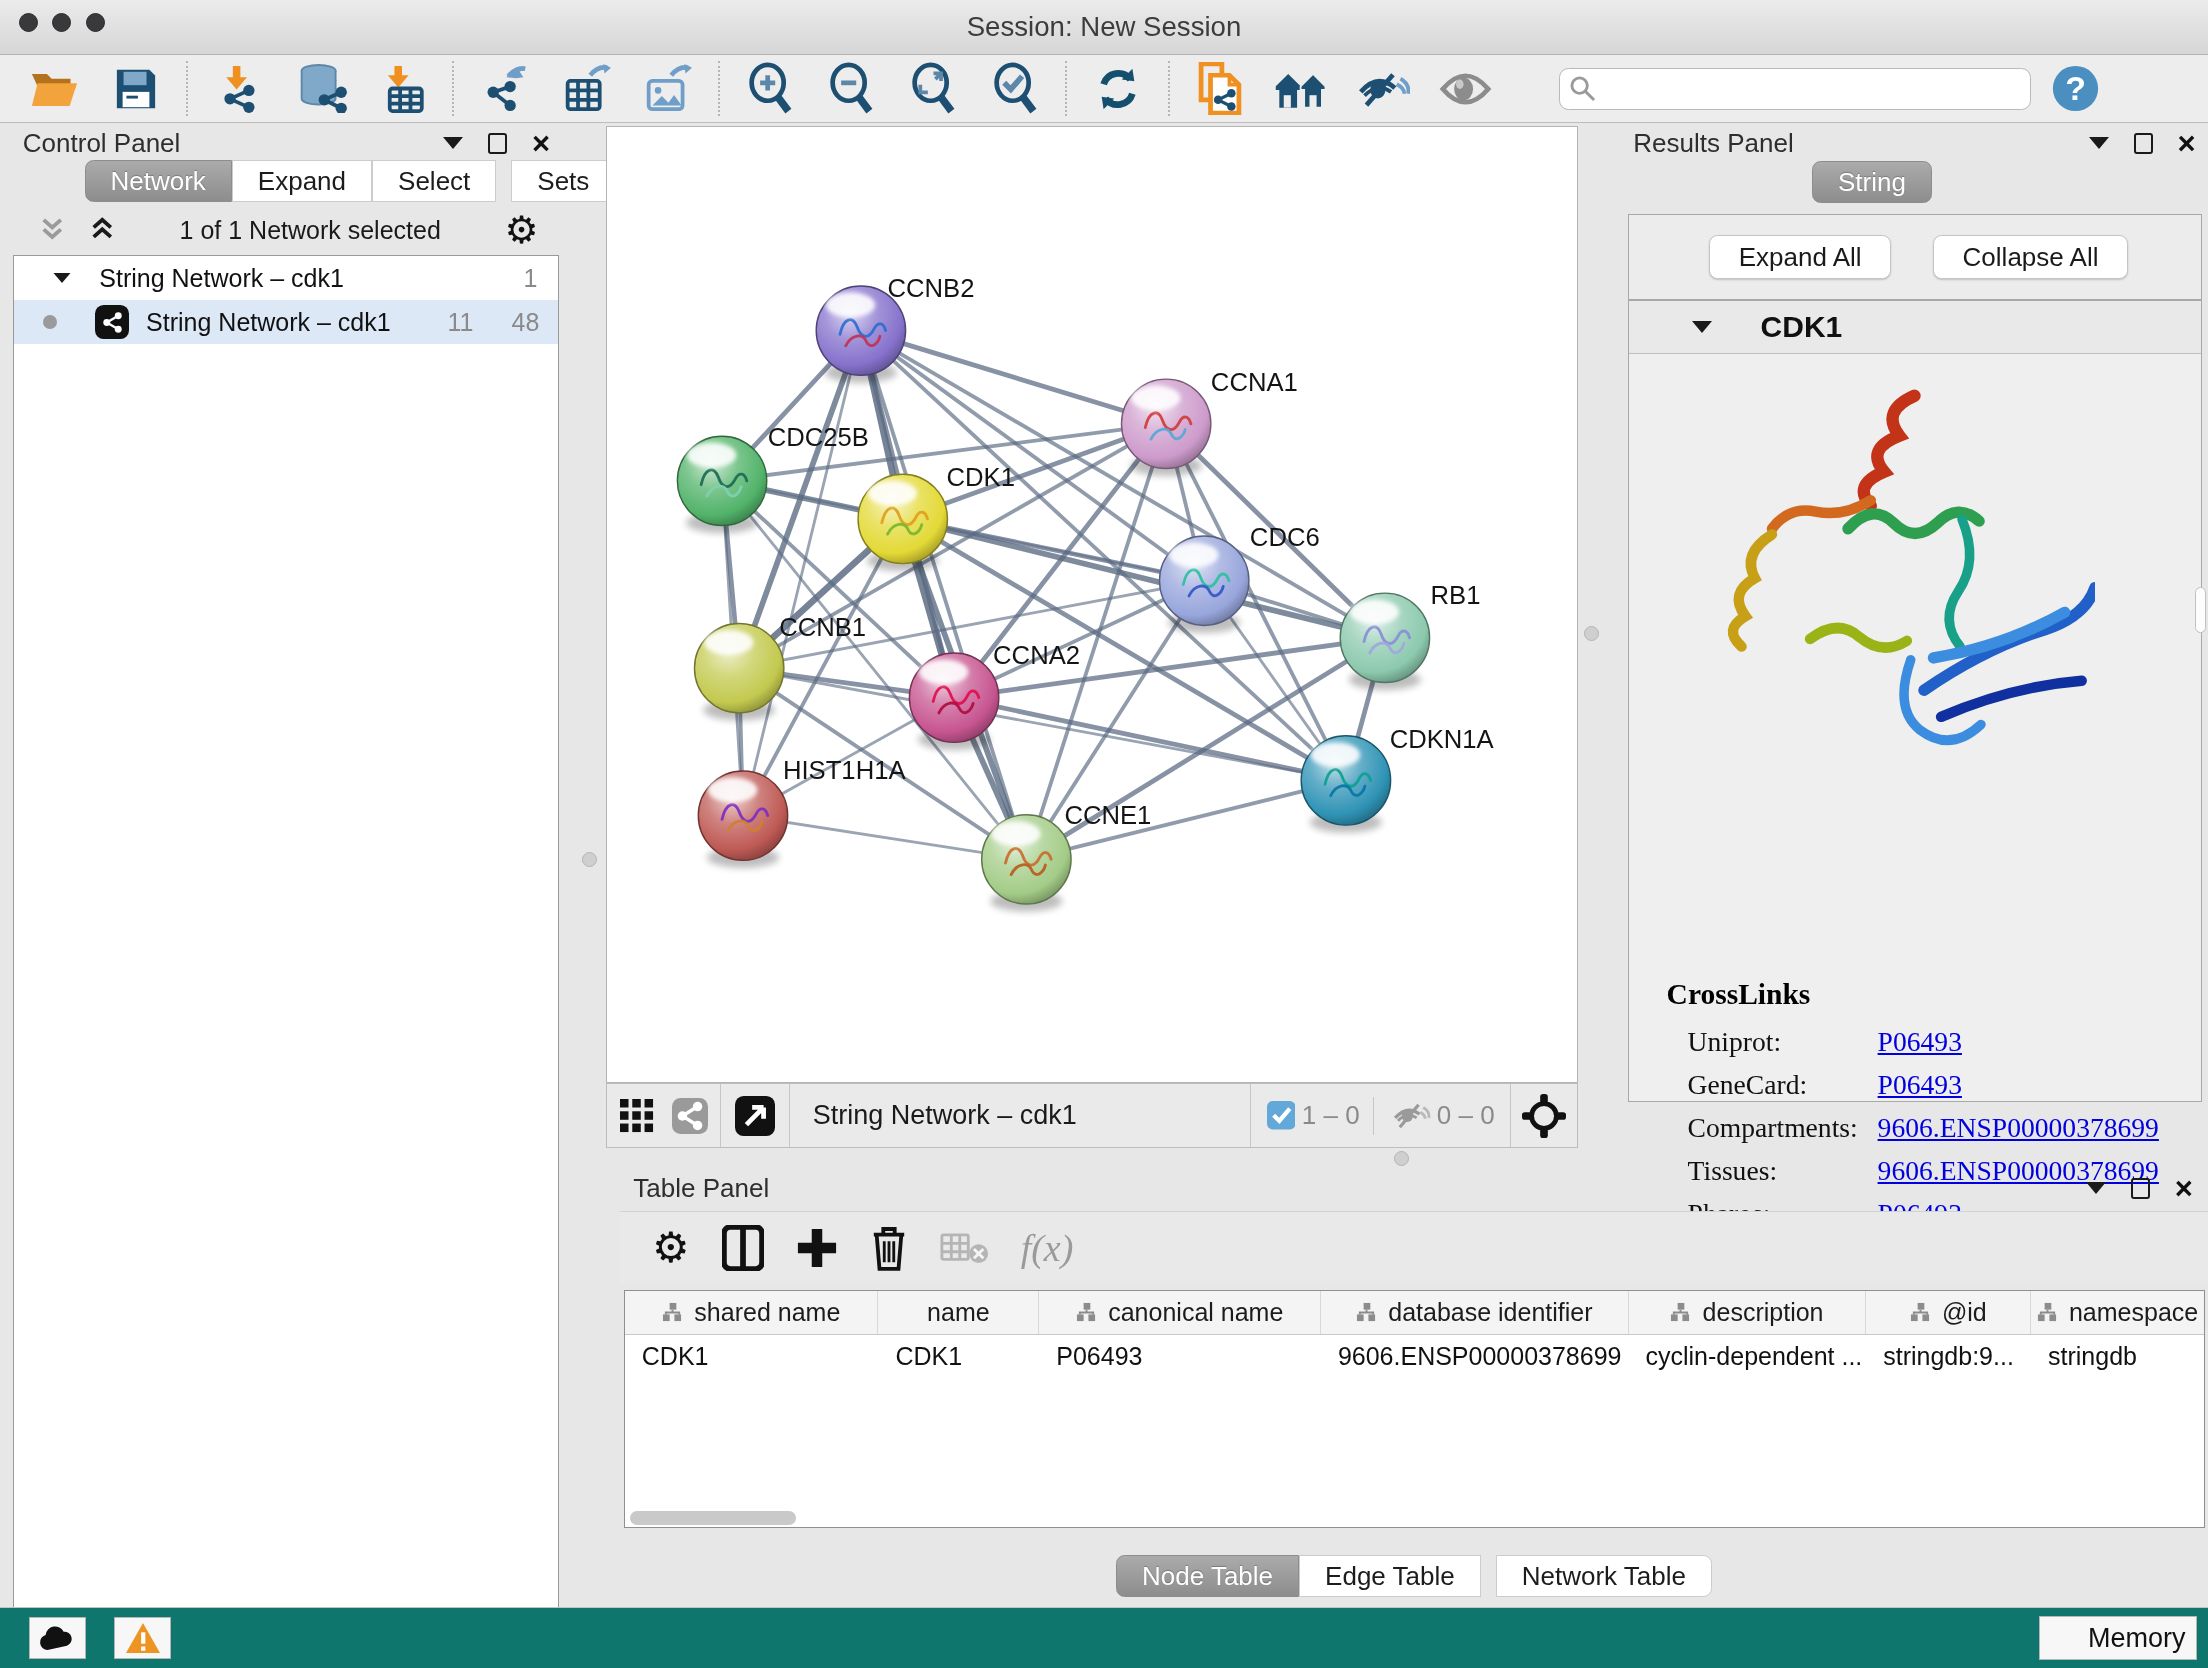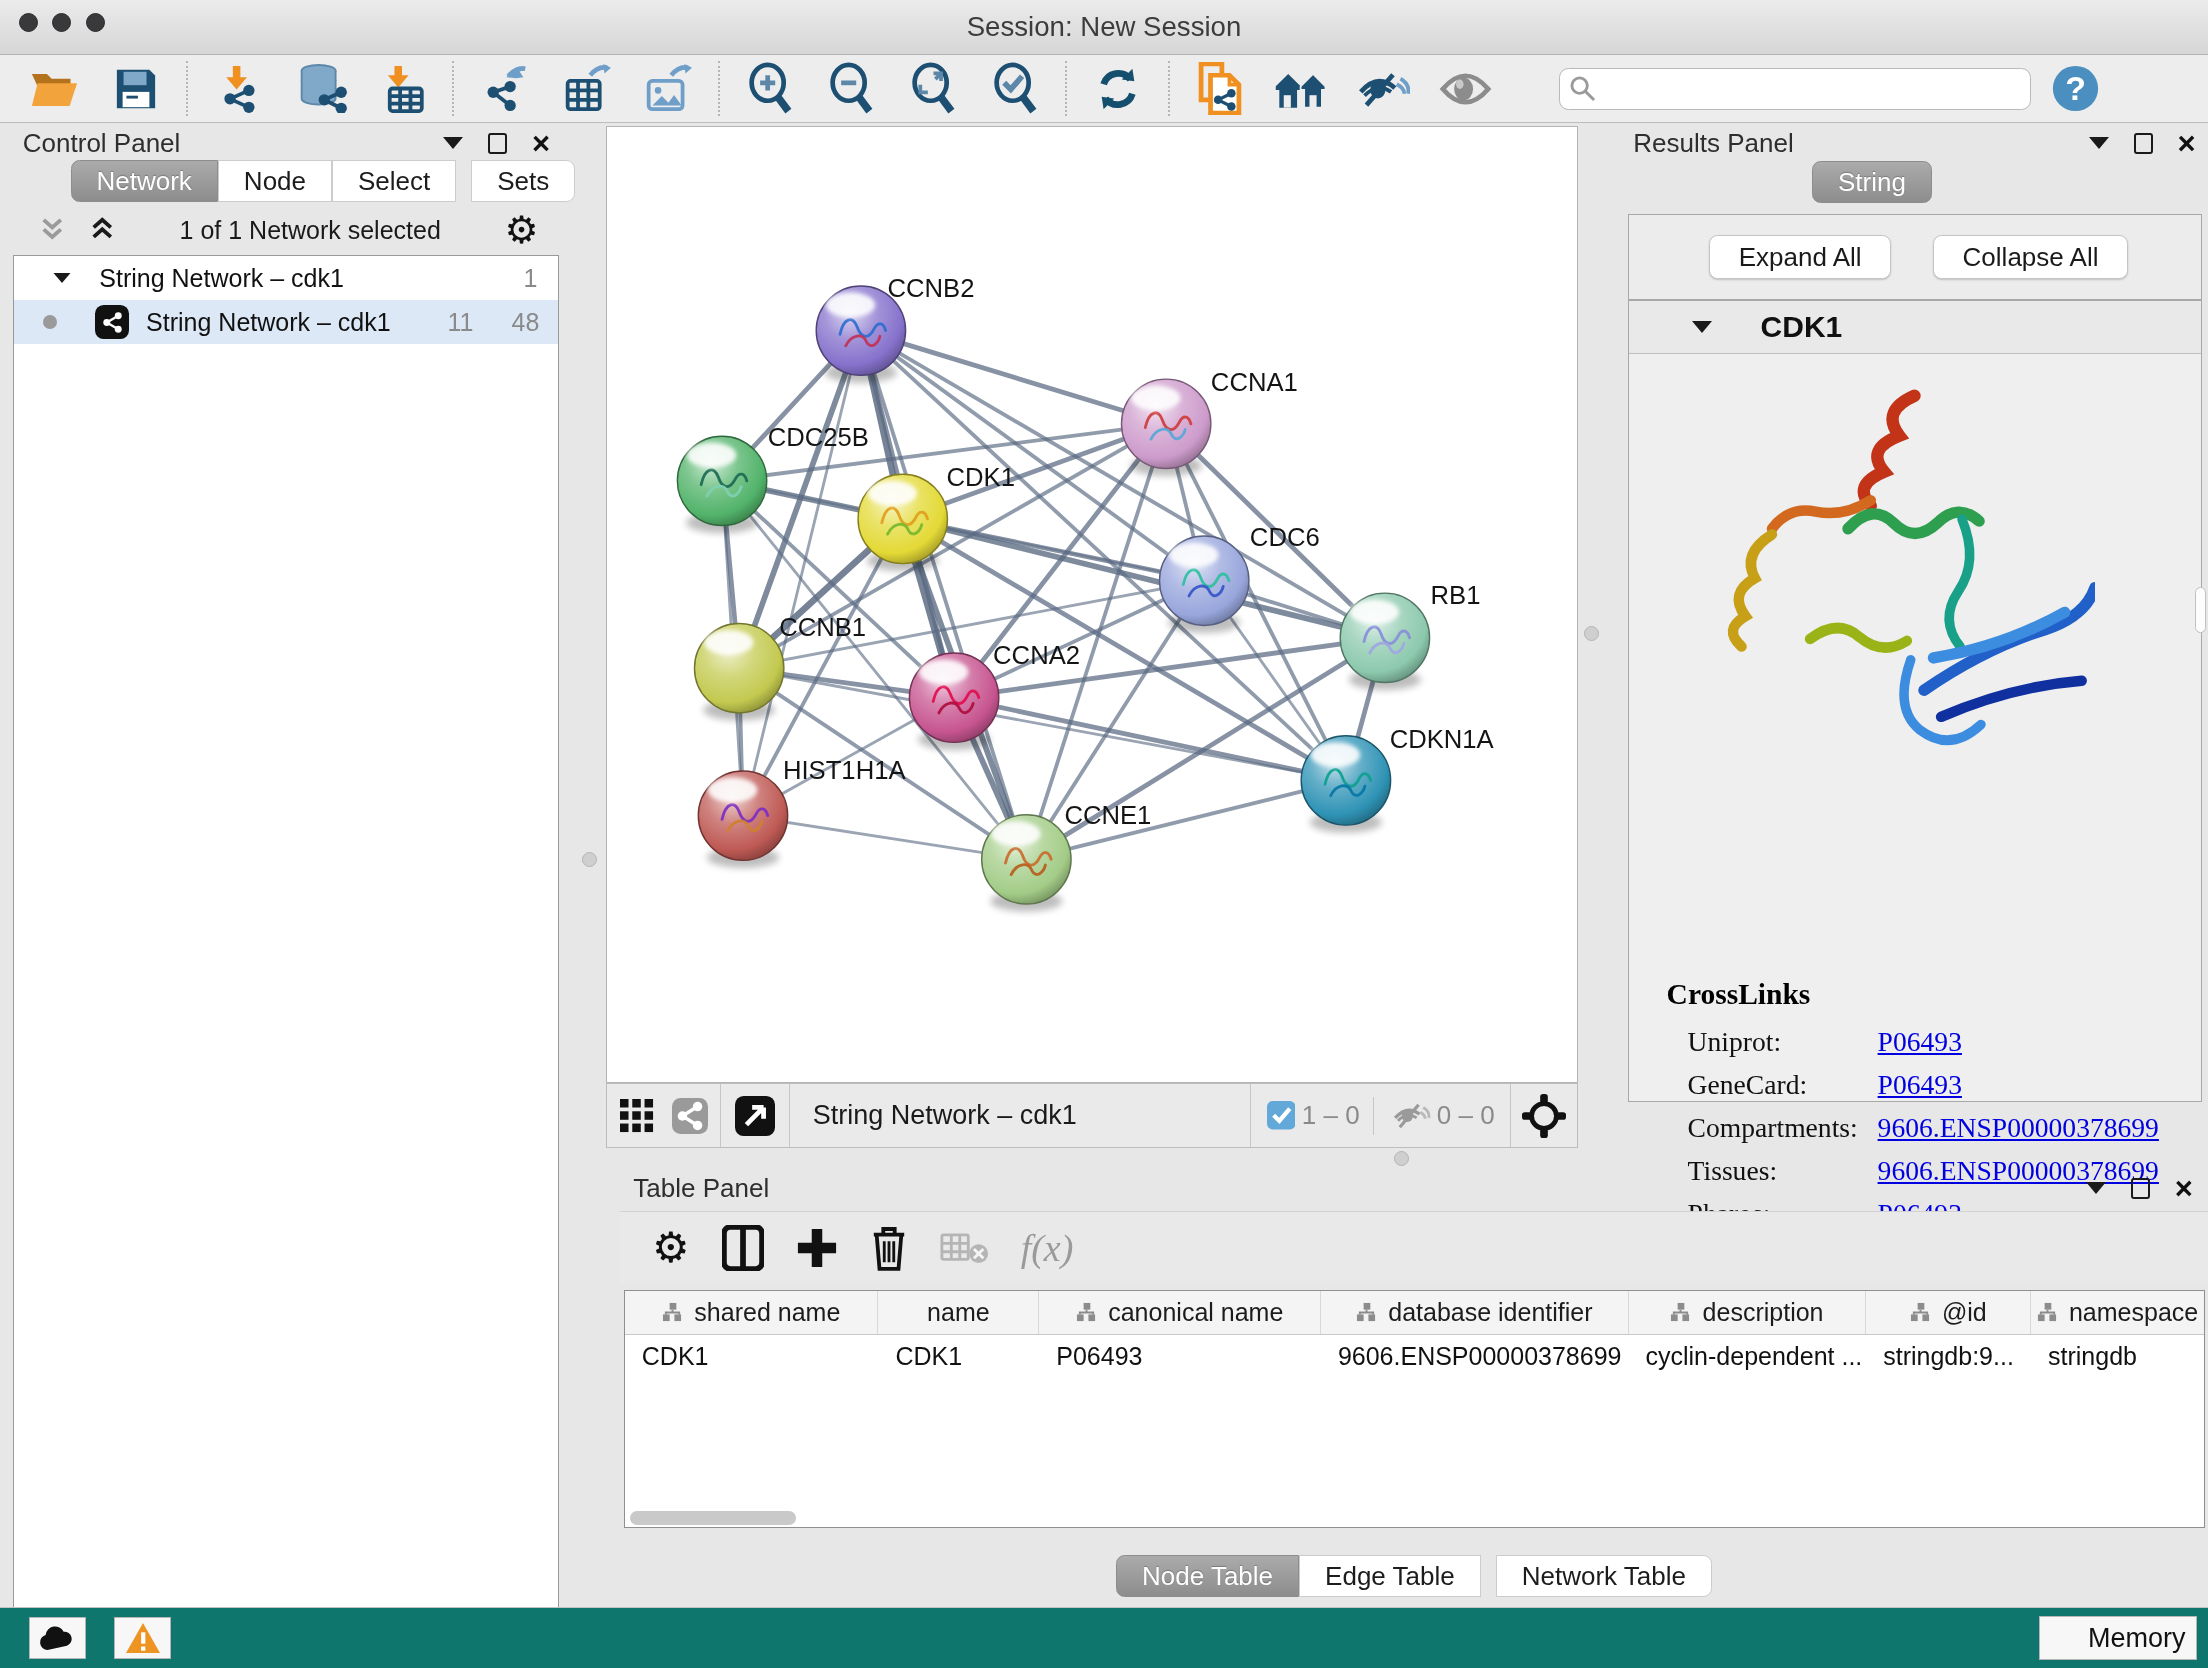--- a/index.html
+++ b/index.html
@@ -37,21 +37,21 @@
   .tab { height:42px; display:flex; align-items:center; justify-content:center; padding:0 25px;
     font-size:26px; background:#ffffff; border:1px solid #cccccc; color:#1c1c1c; }
   .tab.first { border-radius:8.6px 0 0 8.6px; }
   .tab.last { border-radius:0 8.6px 8.6px 0;margin-left:15px; }
   .tab.selected { background:linear-gradient(#ababab,#8d8d8d); color:#ffffff; border-color:#8d8d8d;
     text-shadow:0 -1px 1px rgba(0,0,0,.25); }
   .tab.single { border-radius:8.6px; }
 
   
   #control-panel { left:9.5px; top:126px; width:554px; height:1448px; }
-  #cp-tabs { position:absolute; left:61px; top:34px; display:flex; }
+  #cp-tabs { position:absolute; left:75px; top:34px; display:flex; }
   #cp-sub { position:absolute; left:0; top:80px; width:554px; height:49px; display:flex; align-items:center; }
   #cp-tree { position:absolute; left:3.8px; top:129px; width:546px; height:1440px; background:#ffffff;
     border:1.9px solid #9a9a9a; }
   .tree-row { display:flex; align-items:center; height:44px; font-size:25px; color:#111; }
   .tree-row .count { color:#8a8a8a; }
   #tree-row-network { background:#dde8f7; }
   .net-icon { width:34px; height:34px; background:#111; border-radius:8.6px;
     display:flex; align-items:center; justify-content:center; }
 
   
@@ -314,21 +314,21 @@
     <div class="panel-head" style="height:34px; padding:0 13.3px;">
       <span>Control Panel</span>
       <span class="head-ctrls">
         <span class="tri-down"></span>
         <span class="float-box"></span>
         <span class="close-x">×</span>
       </span>
     </div>
     <div id="cp-tabs">
       <span class="tab first selected">Network</span>
-      <span class="tab">Node</span>
+      <span class="tab">Expand</span>
       <span class="tab">Select</span>
       <span class="tab last">Sets</span>
     </div>
     <div id="cp-sub">
       <svg width="28.5" height="28.5" viewBox="0 0 30 30" style="margin-left:28.5px">
           <path d="M6 4 l9 8 9 -8 M6 14 l9 8 9 -8" fill="none" stroke="#9a9a9a" stroke-width="4"></path>
         </svg>
       <svg width="28.5" height="28.5" viewBox="0 0 30 30" style="margin-left:21px">
           <path d="M6 12 l9 -8 9 8 M6 22 l9 -8 9 8" fill="none" stroke="#1a1a1a" stroke-width="4"></path>
         </svg>

